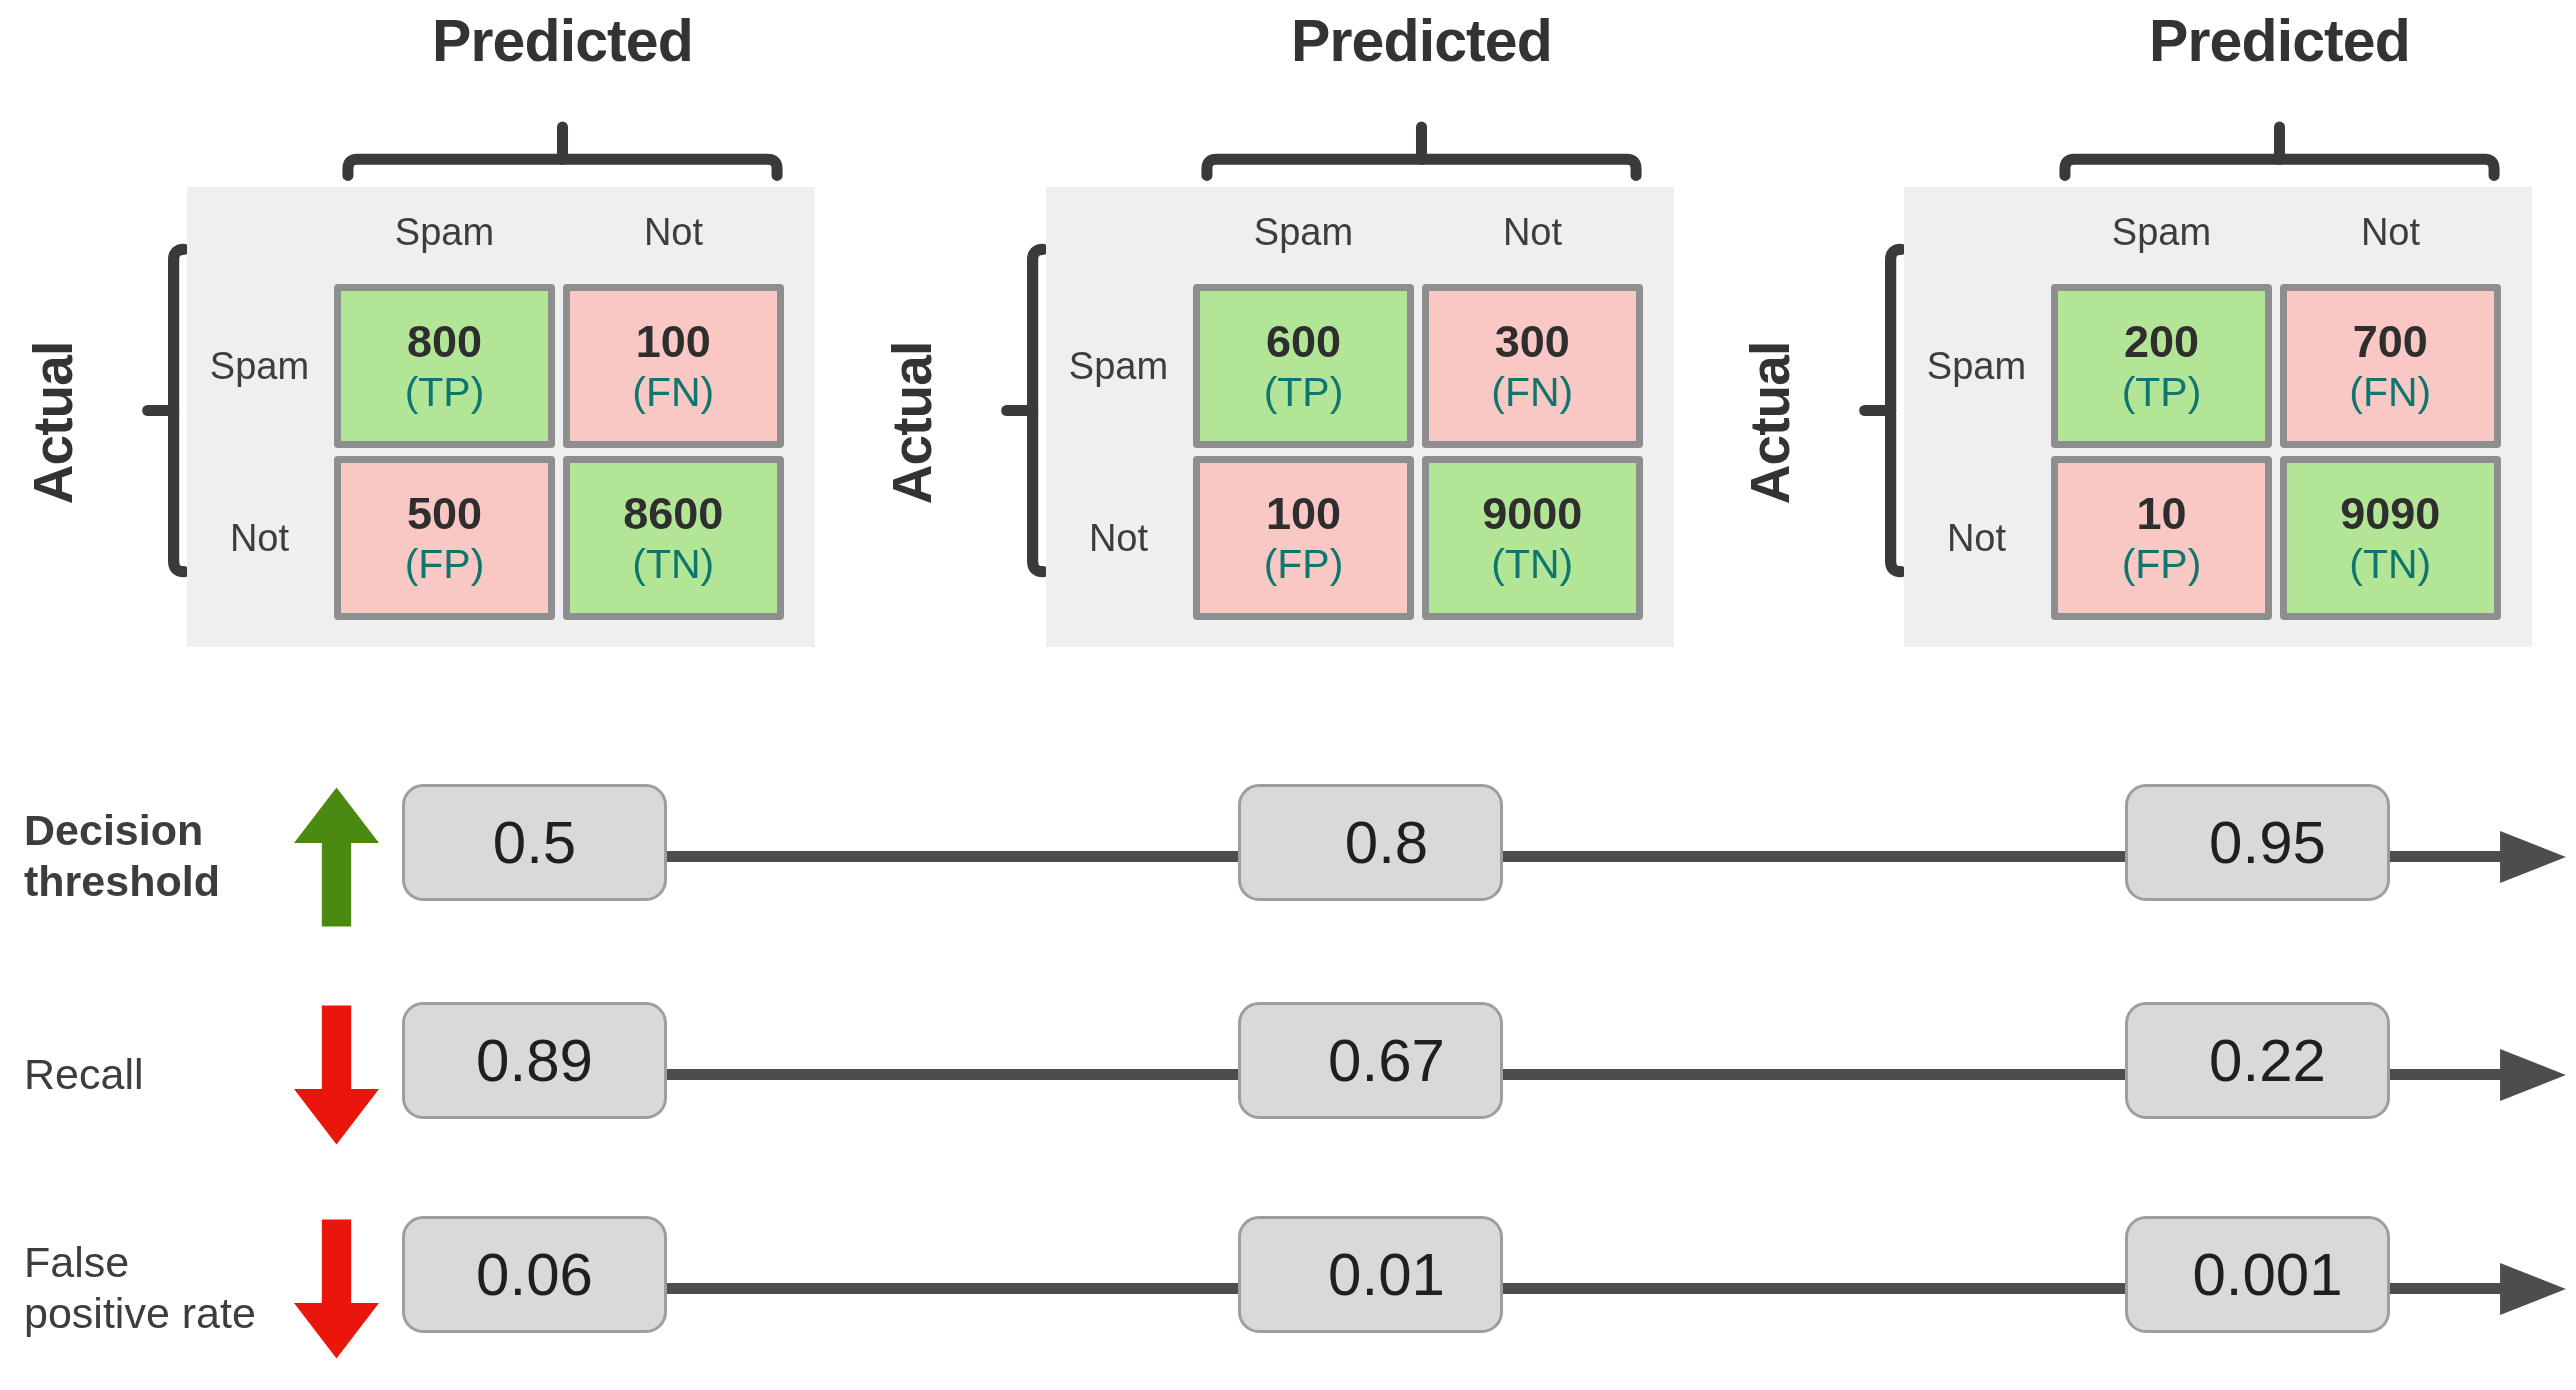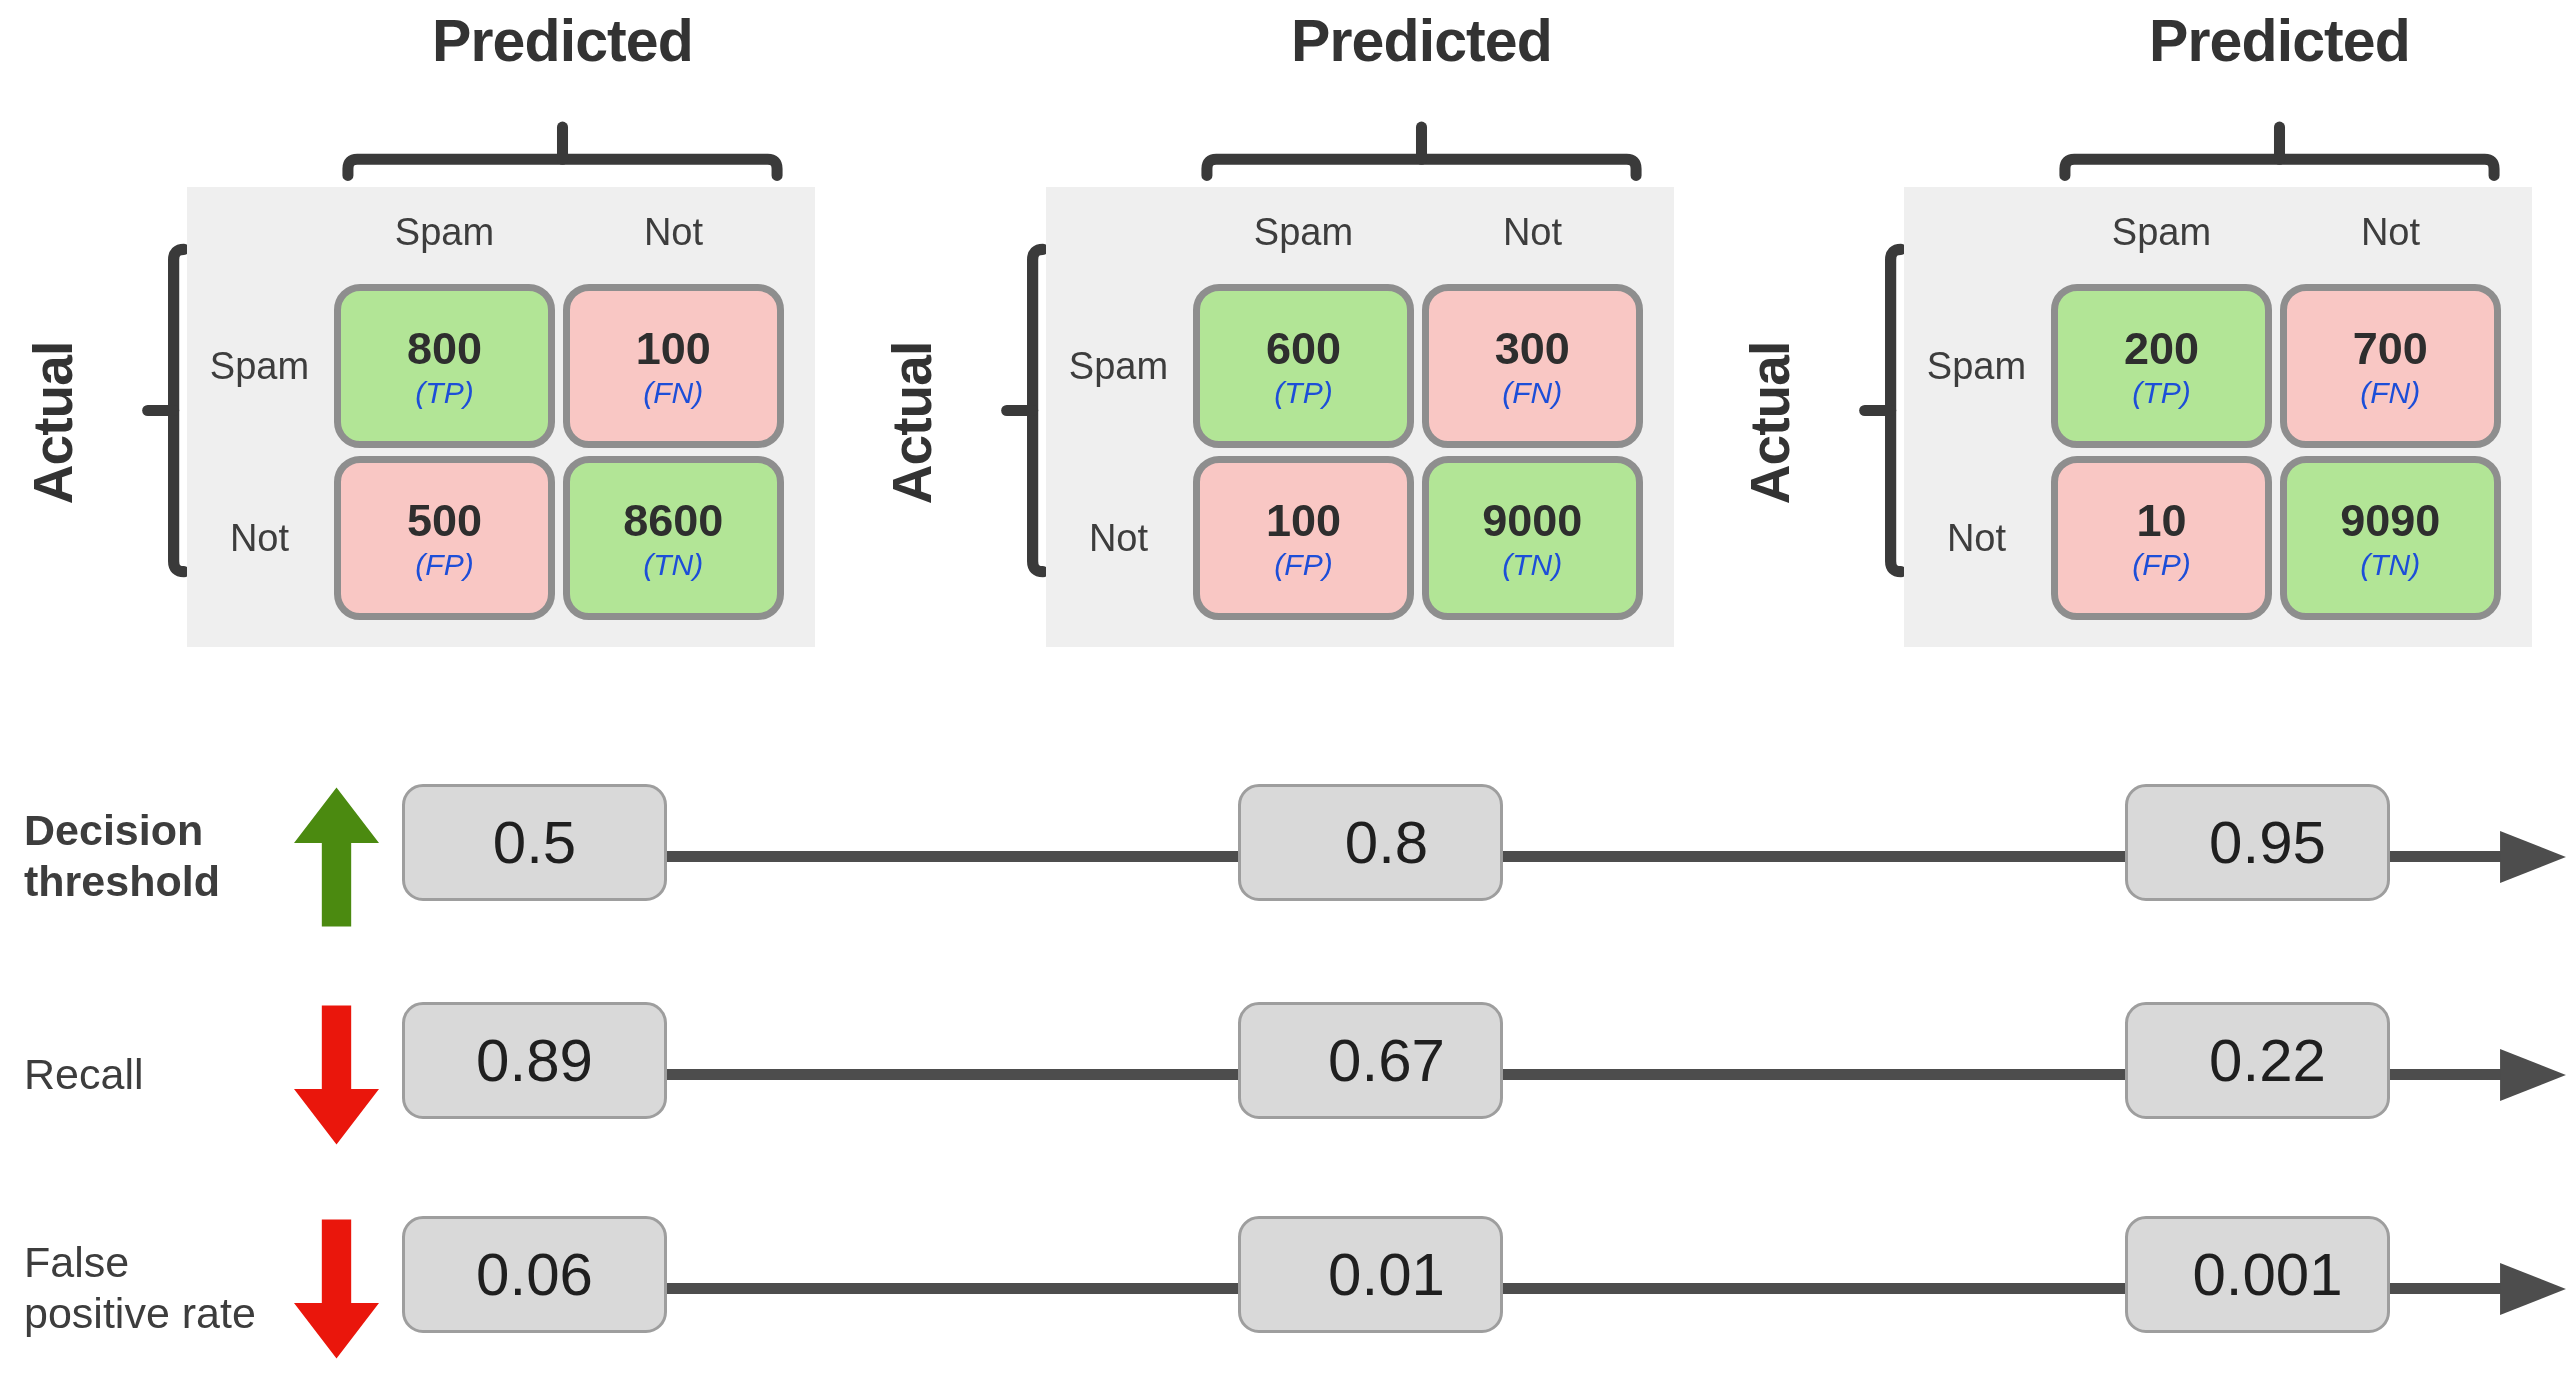--- a/index.html
+++ b/index.html
@@ -31,25 +31,25 @@
 
   .matrix-box{position:absolute; left:187px; top:187px; width:628px; height:460px; background:var(--matrix-bg);}
   .col-head{position:absolute; top:22.5px; height:45px; display:flex; align-items:center; justify-content:center;
             font-size:38px; color:var(--text);}
   .ch1{left:147px; width:221px;} .ch2{left:376px; width:221px;}
   .row-head{position:absolute; left:0; width:145px; display:flex; align-items:center; justify-content:center;
             font-size:38px; color:var(--text);}
   .rh1{top:97px; height:164px;} .rh2{top:269px; height:164px;}
   .cells{position:absolute; left:147px; top:97px; display:grid;
          grid-template-columns:221px 221px; grid-template-rows:164px 164px; gap:7.8px;}
-  .cell{border:7px solid var(--cell-border); border-radius:26px; display:flex; flex-direction:column;
+  .cell{border:7px solid var(--cell-border); border-radius:4px; display:flex; flex-direction:column;
         align-items:center; justify-content:center; line-height:1.18;}
   .cell.green{background:var(--cell-green);} .cell.pink{background:var(--cell-pink);}
   .cv{font-size:45px; font-weight:bold; color:#2e2e2e;}
-  .ct{font-size:30px; color:#1d4ed8;font-style:italic;}
+  .ct{font-size:41px; color:#0f766e;}
 
   
   .metric-row{position:absolute; left:0; width:2576px; height:145px;}
   .r0{top:784px;} .r1{top:1002px;} .r2{top:1216px;}
   .m-label{position:absolute; left:24px; top:50%; transform:translateY(-50%); width:246px;
            font-size:43px; line-height:1.2; color:var(--text);}
   .m-label.bold{font-weight:bold;}
   .m-arrow{position:absolute; left:294px; top:50%; transform:translateY(-50%); width:85px; height:140px;}
   .m-arrow .up{fill:var(--arrow-green);} .m-arrow .down{fill:var(--arrow-red);}
   .m-line{position:absolute; left:404px; right:71px; top:50%; margin-top:-5.2px; height:10.4px;

